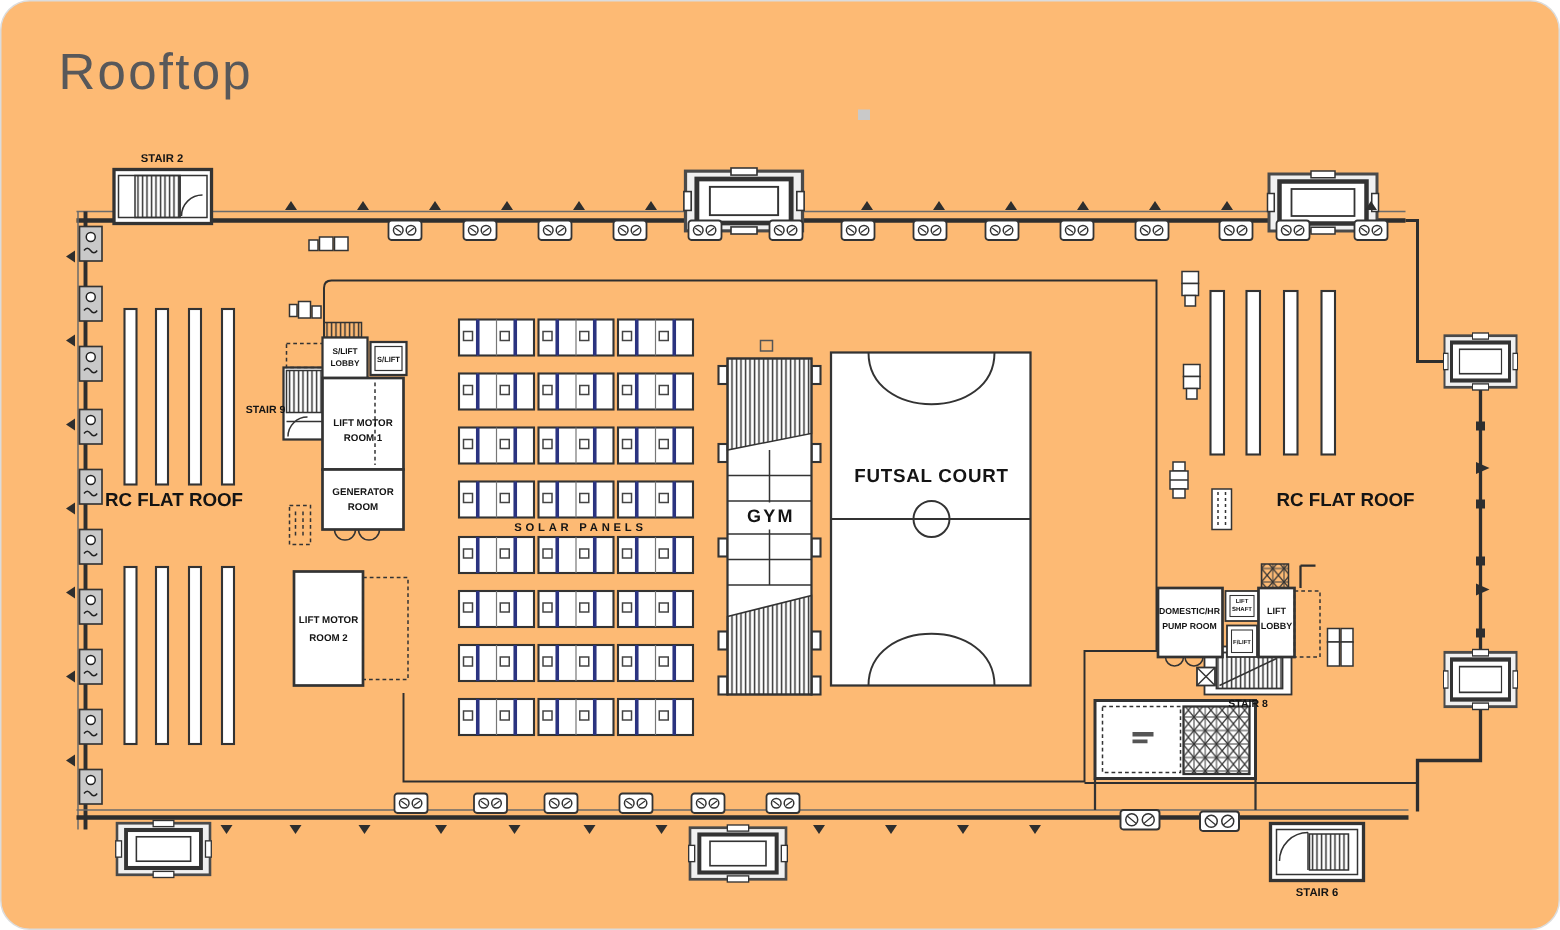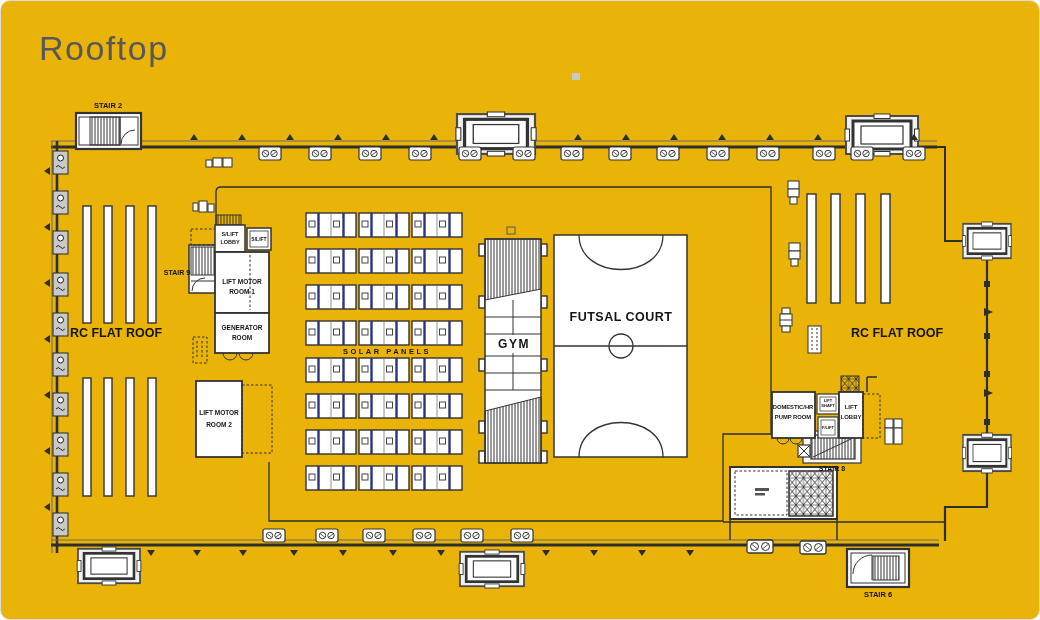--- a/index.html
+++ b/index.html
@@ -1,16 +1,16 @@
 <!DOCTYPE html>
 <html><head>
 <meta charset="utf-8">
 <style>
   html,body{margin:0;padding:0;background:#fff;}
-  .frame{position:relative;width:1038px;height:618px;border:1px solid #dcdcdc;border-radius:10px;background:#eab308;overflow:hidden;font-family:"Liberation Sans",sans-serif;}
+  .frame{position:relative;width:1038px;height:618px;border:1px solid #dcdcdc;border-radius:20px;background:#fdba74;overflow:hidden;font-family:"Liberation Sans",sans-serif;}
   .page-title{position:absolute;left:38px;top:28px;margin:0;font-size:34px;font-weight:400;letter-spacing:1.5px;color:#58585a;font-family:"Liberation Sans",sans-serif;}
   svg{position:absolute;left:0;top:0;}
   .w{stroke:#2e2e2e;fill:none;}
   .thin{stroke:#6a6a6a;stroke-width:1;fill:none;}
   .ln{fill:#fff;stroke:#333;stroke-width:1.4;}
   .lnf{fill:#2e2e2e;stroke:none;}
   .dsh{fill:none;stroke:#333;stroke-width:1;stroke-dasharray:2.5,2;}
   .lbl{font-family:"Liberation Sans",sans-serif;font-weight:bold;fill:#141414;text-anchor:middle;}
 </style>
 </head>

